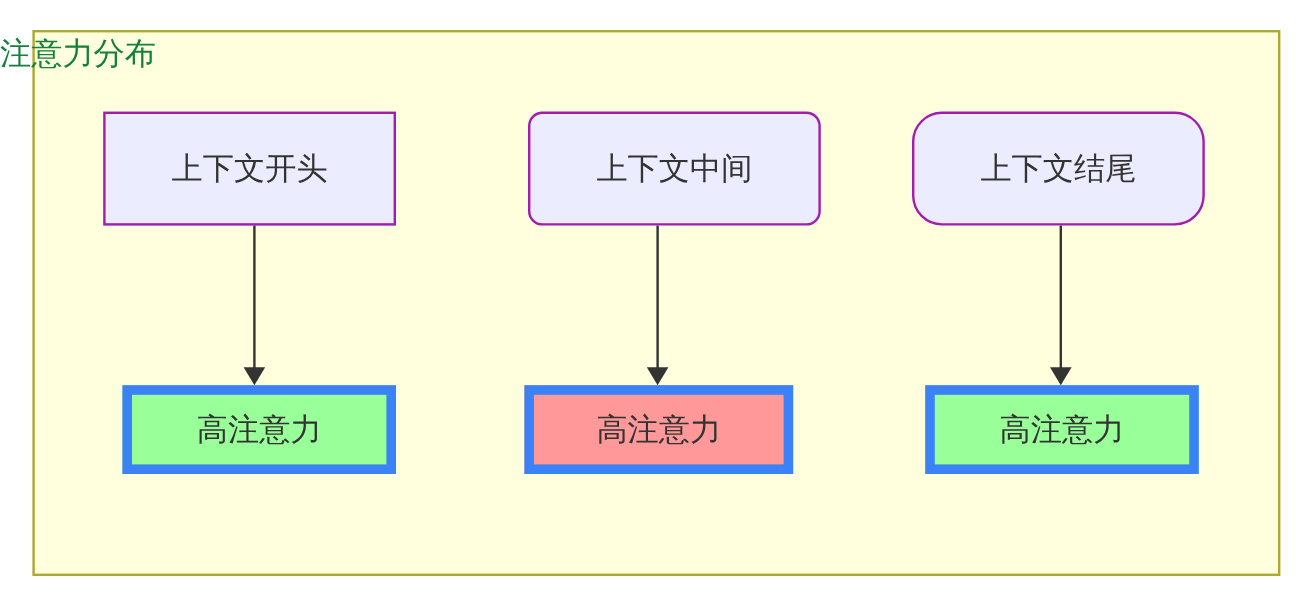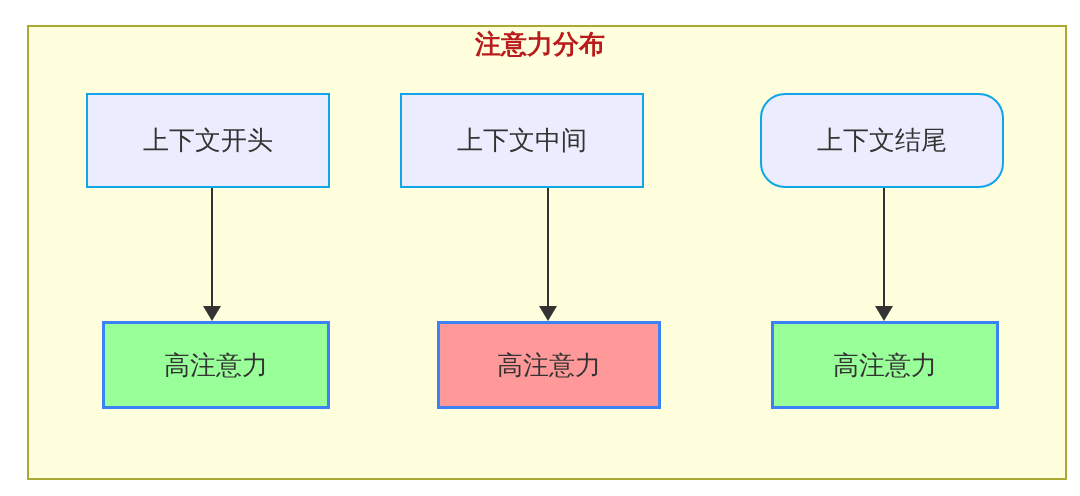--- a/index.html
+++ b/index.html
@@ -19,53 +19,52 @@
     height: 455px;
     background: #ffffde;
     border: 2px solid #aaaa33;
     box-sizing: border-box;
   }
   .cluster-title {
     position: absolute;
     left: 0;
     top: 29px;
     width: 100%;
-    text-align: center;
+    text-align: left;
     font-size: 26px;
     line-height: 31px;
-    color: #b91c1c;
-    font-weight: bold;
+    color: #15803d;
   }
   .node {
     position: absolute;
     box-sizing: border-box;
     display: flex;
     align-items: center;
     justify-content: center;
     font-size: 26px;
     color: #333333;
     text-align: center;
   }
   .node-top {
     top: 93px;
     width: 244px;
     height: 95px;
     background: #ececff;
-    border: 2px solid #0ea5e9;
+    border: 2px solid #a21caf;
   }
   .node-bottom {
     top: 321px;
     width: 228px;
-    height: 88px;
-    border: 3px solid #3b82f6;
+    height: 74px;
+    border: 8px solid #3b82f6;
   }
   .level-high { background: #99ff99; }
   .level-low  { background: #ff9999; }
   #node-context-start  { left: 86px; }
-  #node-context-middle { left: 400px; }
+  #node-context-middle { left: 440px; border-radius: 12px; }
   #node-context-end    { left: 760px; border-radius: 25px; }
   #node-attn-left   { left: 102px; }
   #node-attn-middle { left: 437px; width: 224px; }
   #node-attn-right  { left: 771px; }
   .edge-layer {
     position: absolute;
     left: 0;
     top: 0;
     width: 1080px;
     height: 496px;

